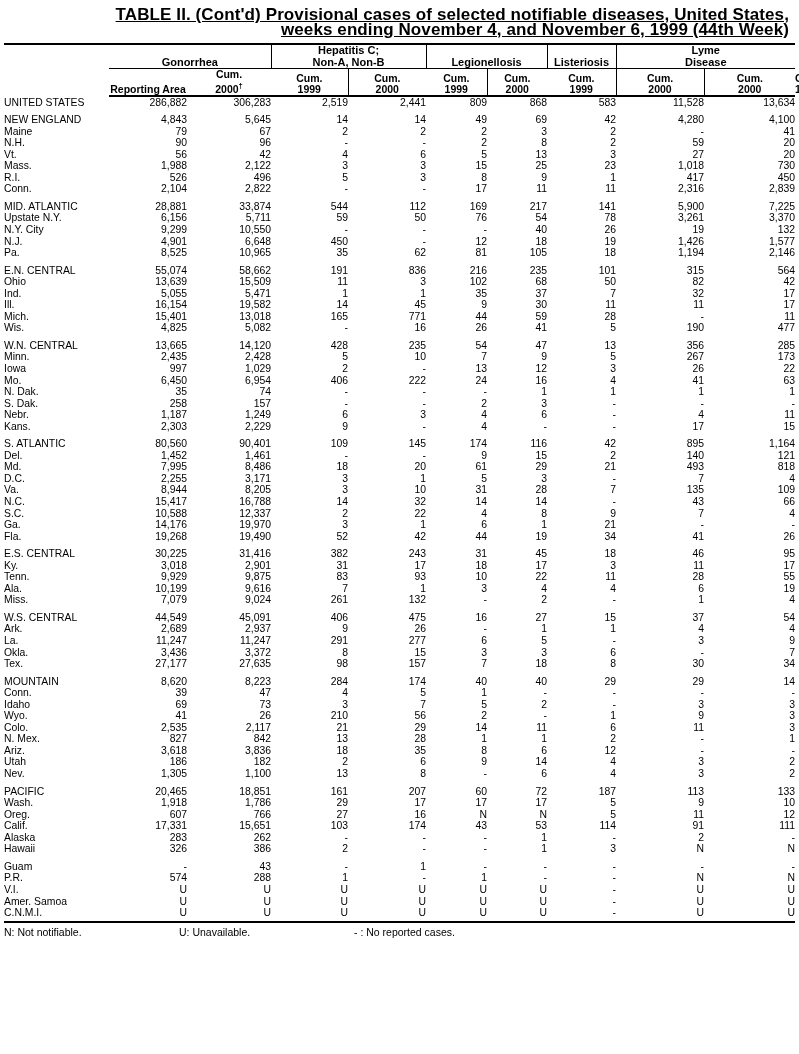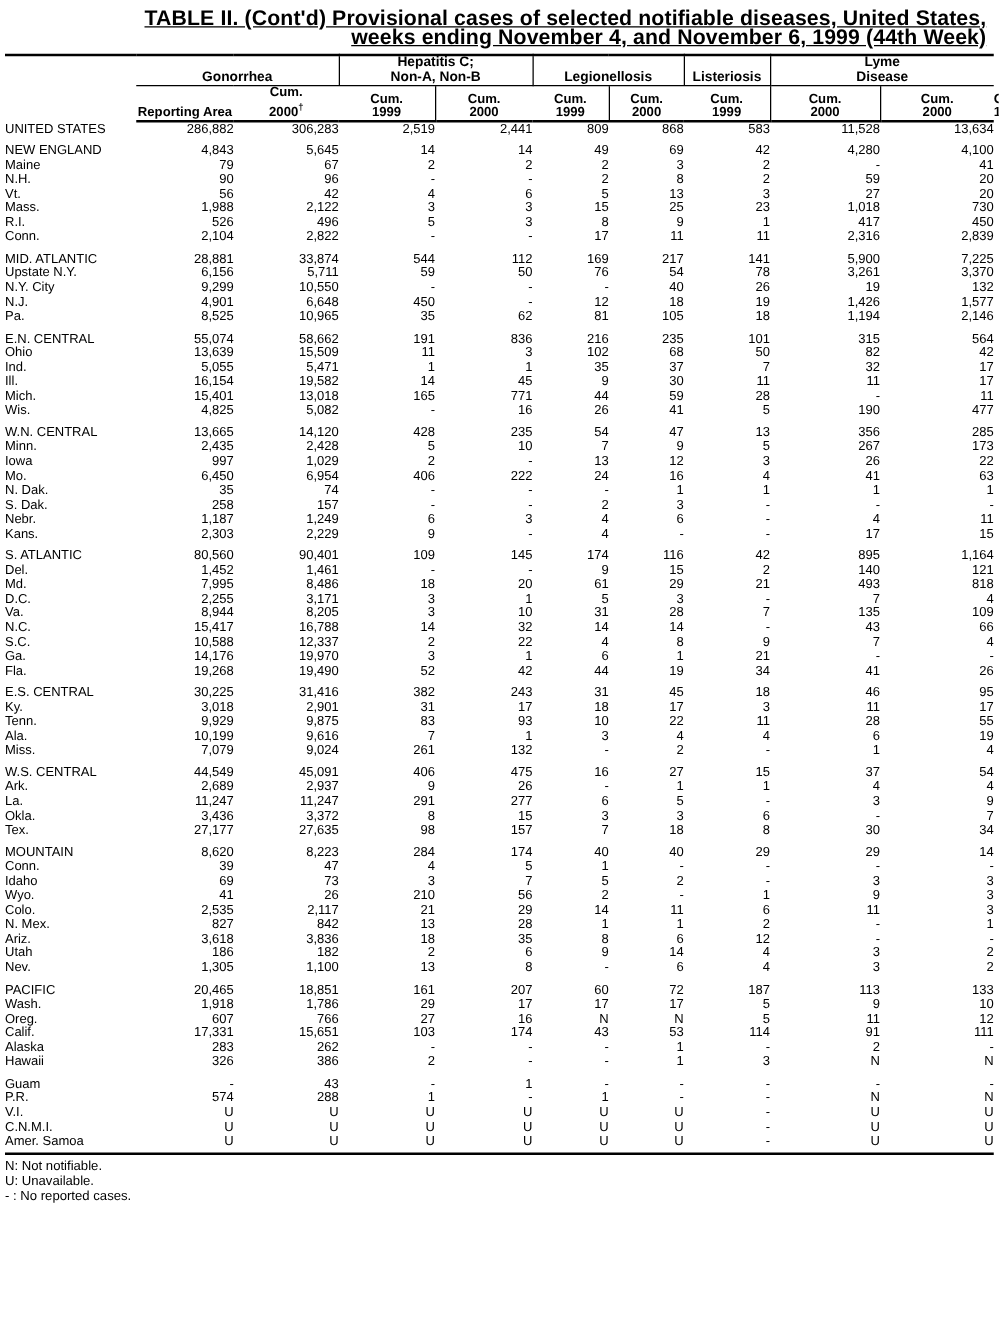--- a/index.html
+++ b/index.html
@@ -98,21 +98,20 @@
   .spacer td { height: 6px; line-height: 6px; }
   .bottomrule {
     border-top: 2px solid #000;
     margin-top: 2px;
     width: 791px;
   }
   .footnote {
     font-size: 10.5px;
     padding-top: 3px;
     display: flex;
-    flex-direction: column;
   }
   .footnote span { display: inline-block; }
   sup { font-size: 7.5px; vertical-align: super; }
   .tbl-wrap { position: relative; }
 </style>
 </head>
 <body>
 
 <div class="page">
 
@@ -998,33 +997,33 @@
             <td class="num">U</td>
             <td class="num">U</td>
             <td class="num">U</td>
             <td class="num">U</td>
             <td class="num">U</td>
             <td class="num">-</td>
             <td class="num">U</td>
             <td class="num">U</td>
           </tr>
           <tr>
+            <td class="area">Amer. Samoa</td>
+            <td class="num">U</td>
+            <td class="num">U</td>
+            <td class="num">U</td>
+            <td class="num">U</td>
+            <td class="num">U</td>
+            <td class="num">U</td>
+            <td class="num">-</td>
+            <td class="num">U</td>
+            <td class="num">U</td>
+          </tr>
+          <tr>
             <td class="area">C.N.M.I.</td>
-            <td class="num">U</td>
-            <td class="num">U</td>
-            <td class="num">U</td>
-            <td class="num">U</td>
-            <td class="num">U</td>
-            <td class="num">U</td>
-            <td class="num">-</td>
-            <td class="num">U</td>
-            <td class="num">U</td>
-          </tr>
-          <tr>
-            <td class="area">Amer. Samoa</td>
             <td class="num">U</td>
             <td class="num">U</td>
             <td class="num">U</td>
             <td class="num">U</td>
             <td class="num">U</td>
             <td class="num">U</td>
             <td class="num">-</td>
             <td class="num">U</td>
             <td class="num">U</td>
           </tr>

